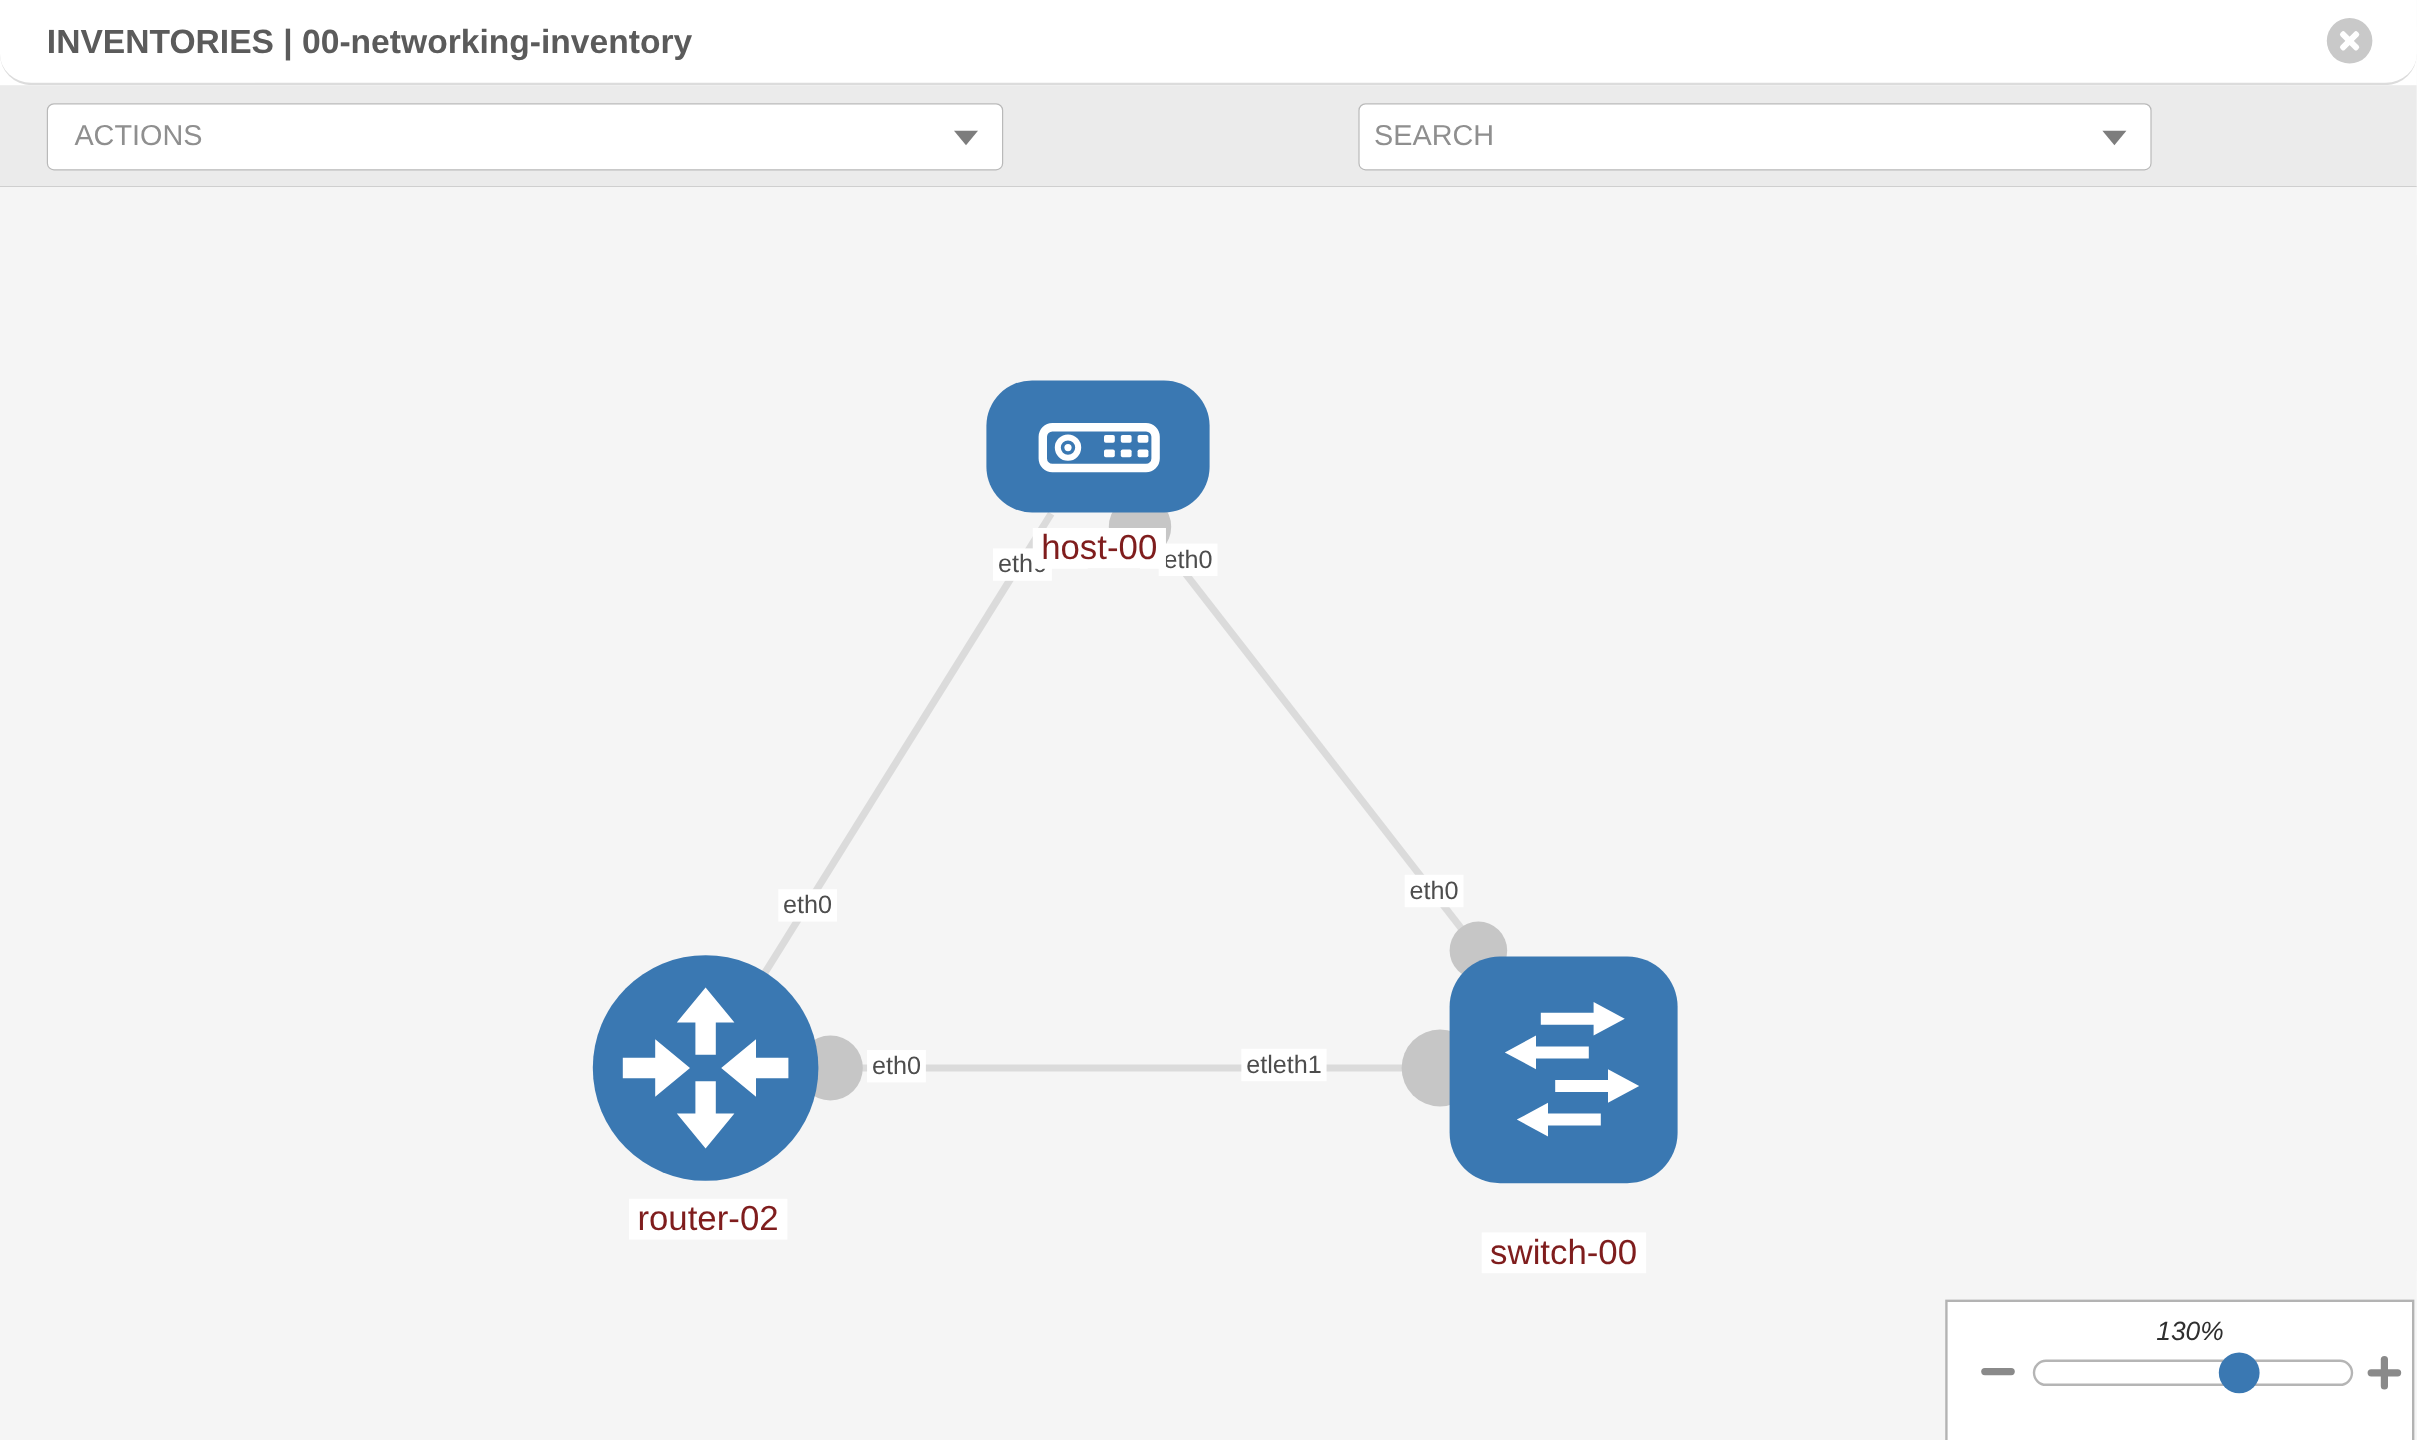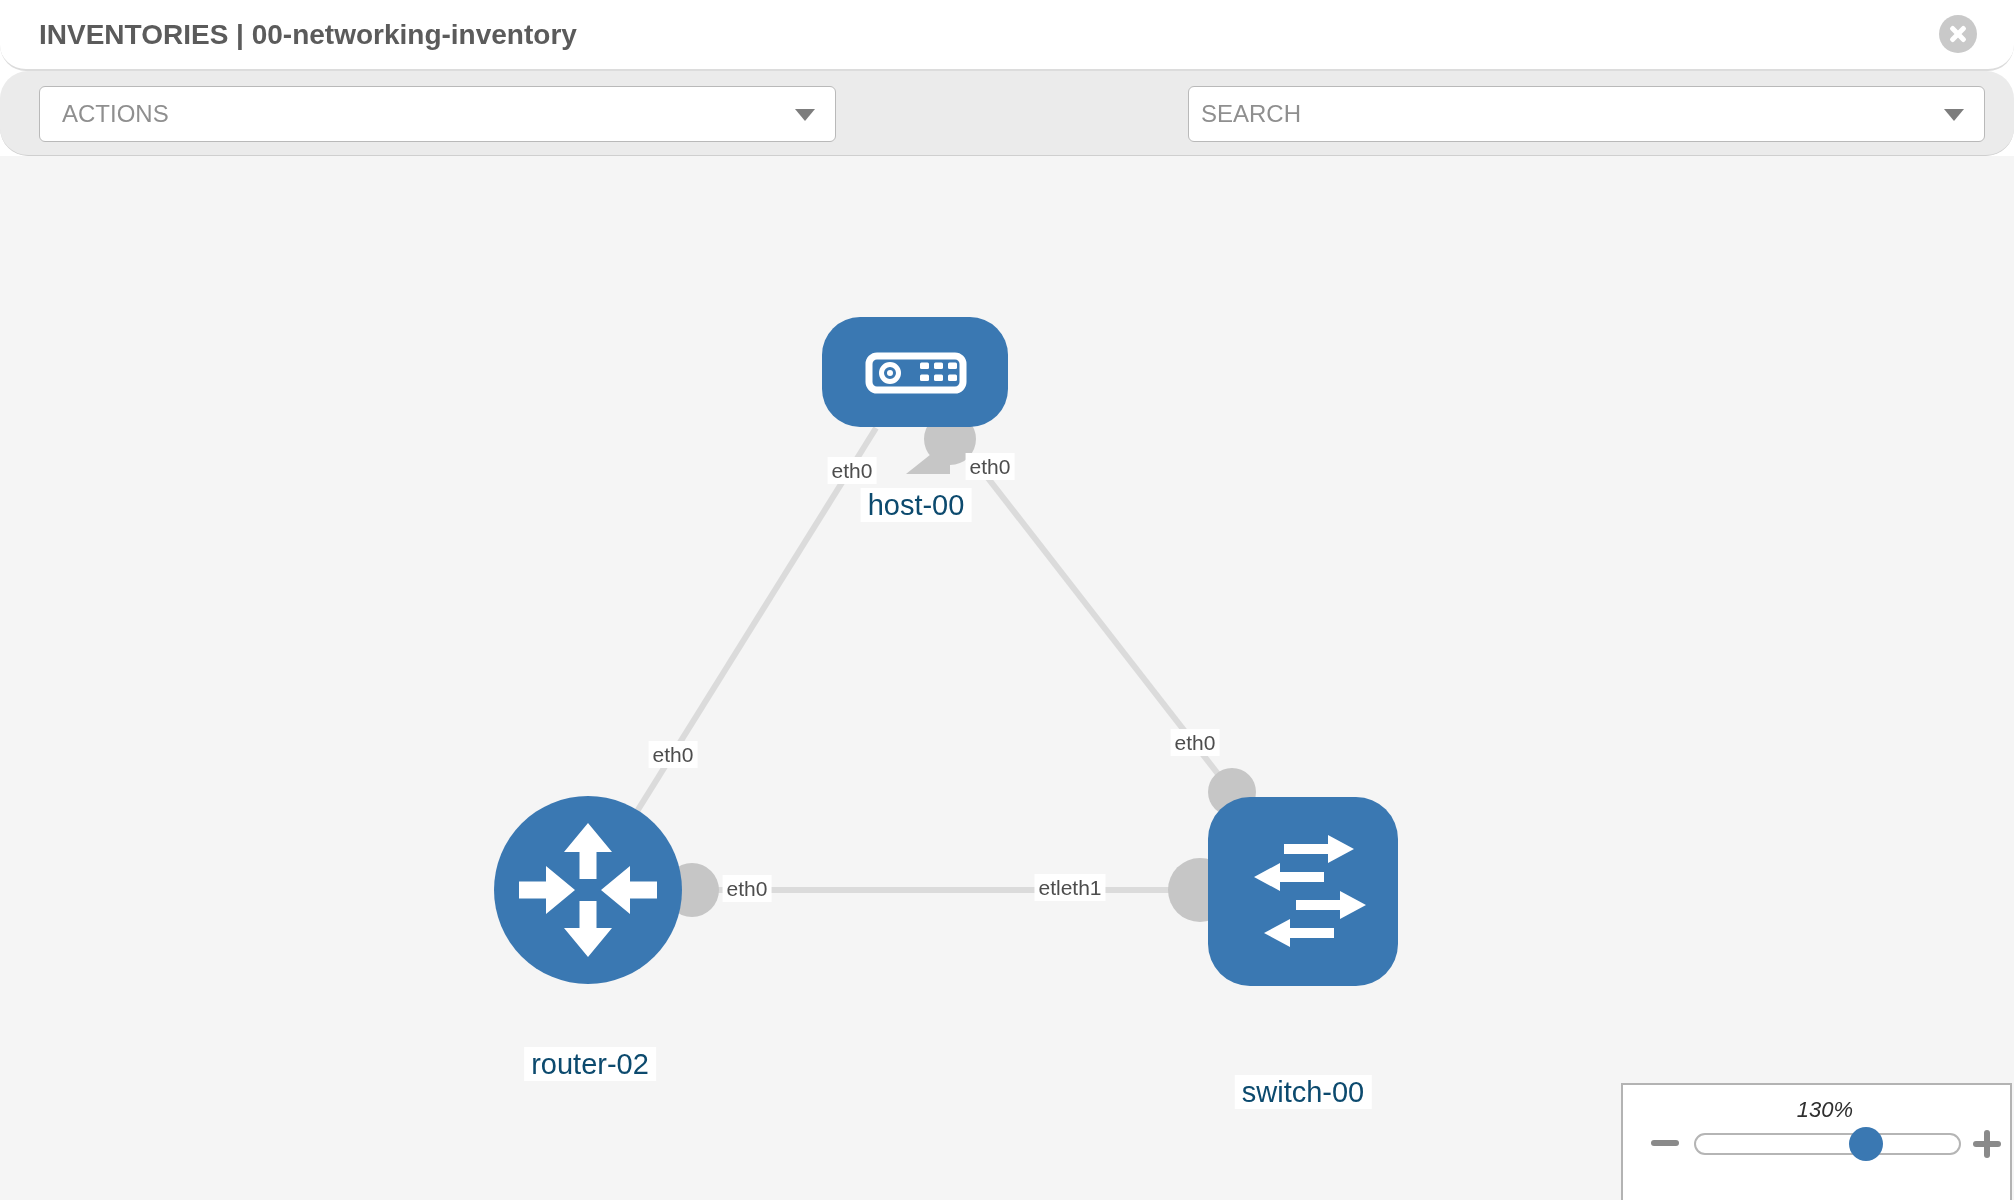--- a/index.html
+++ b/index.html
@@ -10,35 +10,35 @@
   }
   
   .header{position:absolute;left:0;top:0;width:2014px;height:69px;background:#ffffff;border-bottom:2px solid #dcdcdc;border-radius:26px;}
   .header-title{position:absolute;left:39px;top:50%;transform:translateY(-50%);
     font-size:28px;font-weight:bold;color:#5b5b5b;white-space:nowrap;}
   .close-btn{position:absolute;right:37px;top:15px;width:38px;height:38px;border-radius:50%;background:#c9c9c9;cursor:pointer;}
   .close-btn::before,.close-btn::after{content:"";position:absolute;left:50%;top:50%;width:20px;height:5px;background:#ffffff;border-radius:2px;}
   .close-btn::before{transform:translate(-50%,-50%) rotate(45deg);}
   .close-btn::after{transform:translate(-50%,-50%) rotate(-45deg);}
   
-  .toolbar{position:absolute;left:0;top:71px;width:2014px;height:84px;background:#ebebeb;border-bottom:1px solid #cfcfcf;border-radius:28px;}
+  .toolbar{position:absolute;left:0;top:71px;width:2014px;height:84px;background:#ebebeb;border-bottom:1px solid #cfcfcf;}
   .select-box{position:absolute;top:15px;height:56px;background:#ffffff;border:1px solid #b9b9b9;border-radius:6px;
     box-sizing:border-box;display:flex;align-items:center;padding:0 22px;color:#8f8f8f;font-size:24px;cursor:pointer;}
   .select-actions{left:39px;width:797px;}
-  .select-search{left:1188px;width:797px;padding-left:12px;}
+  .select-search{left:1132px;width:661px;padding-left:12px;}
   .caret{position:absolute;right:20px;top:50%;margin-top:-5px;width:0;height:0;
     border-left:10px solid transparent;border-right:10px solid transparent;border-top:12px solid #7d7d7d;}
   .tool-icon{position:absolute;top:95px;width:38px;height:38px;cursor:pointer;}
   .tool-icon.wrench{left:1048px;}
   .tool-icon.key{left:1117px;}
   
   .canvas{position:absolute;left:0;top:156px;width:2014px;height:1044px;background:#f5f5f5;}
   .topology-svg{position:absolute;left:0;top:0;}
-  .node-label{position:absolute;transform:translateX(-50%);background:#ffffff;color:#0c4a6e;
-    font-size:29px;line-height:34px;padding:0 7px;white-space:nowrap;margin-top:48px;}
+  .node-label{position:absolute;transform:translateX(-50%);background:#ffffff;color:#7f1d1d;
+    font-size:29px;line-height:34px;padding:0 7px;white-space:nowrap;}
   .eth-label{position:absolute;transform:translateX(-50%);background:#ffffff;color:#4d4d4d;
     font-size:21px;line-height:27px;padding:0 4px;white-space:nowrap;}
   .lbl-host{left:916px;top:284px;}
   .lbl-router{left:590px;top:843px;}
   .lbl-switch{left:1303px;top:871px;}
   .eth-1{left:852px;top:301px;}
   .eth-2{left:990px;top:297px;}
   .eth-3{left:673px;top:585px;}
   .eth-4{left:1195px;top:573px;}
   .eth-5{left:747px;top:719px;}

